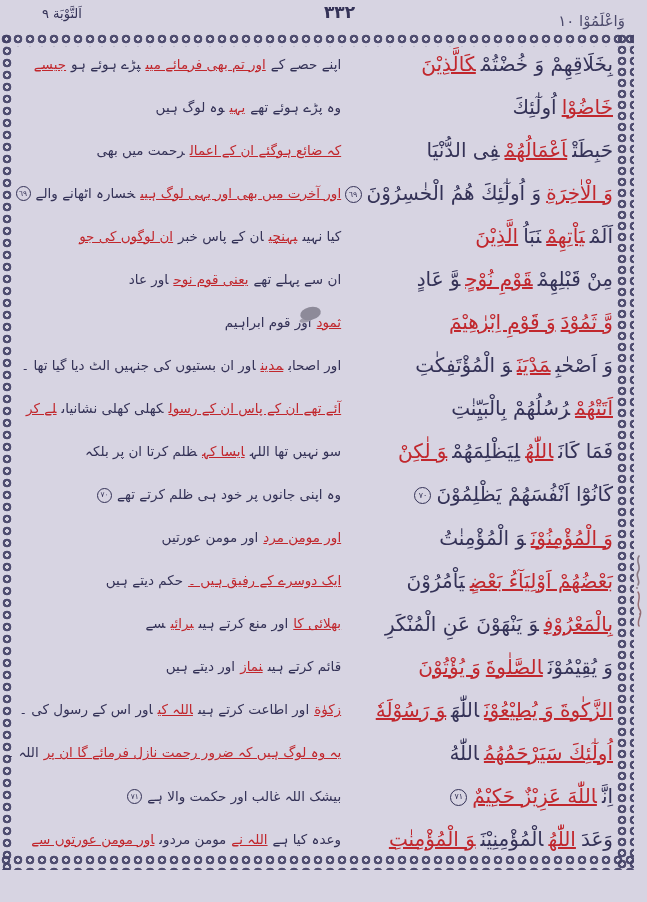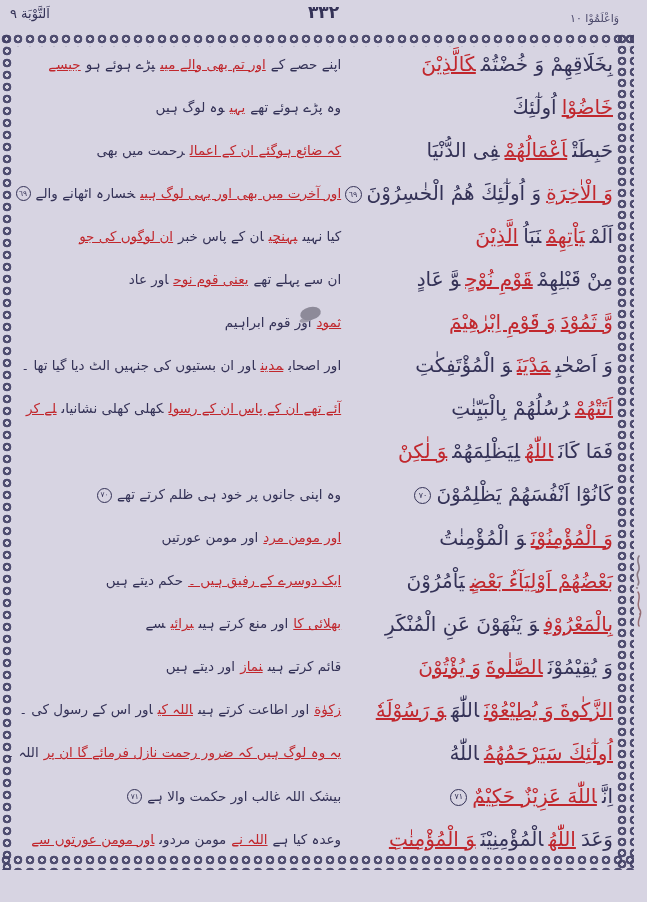--- a/index.html
+++ b/index.html
@@ -11,24 +11,24 @@
   html,body{margin:0;padding:0;}
   .page{
     position:relative;
     width:647px;height:902px;
     background:var(--bg);
     font-family:"DejaVu Sans", sans-serif;
     direction:rtl;
     overflow:hidden;
   }
   
-  .hdr{position:absolute;color:var(--dark);white-space:nowrap;}
+  .hdr{position:absolute;color:var(--dark);white-space:nowrap;margin-left:32px;}
   .hdr-surah{left:10px;top:6px;font-size:13px;}
   .hdr-page{left:0;right:0;top:2px;text-align:center;font-size:17px;font-weight:bold;letter-spacing:2px;}
-  .hdr-juz{right:28px;top:12px;font-size:11px;opacity:.85;}
+  .hdr-juz{right:22px;top:12px;font-size:15px;opacity:.85;}
   
   .band{
     position:absolute;
     background-image:radial-gradient(circle 5.5px at 6px 6px,
         rgba(0,0,0,0) 0 1.9px, var(--ring) 2.1px 4.2px, rgba(0,0,0,0) 4.6px);
     background-size:12px 12px;
     opacity:.92;
   }
   .band-top{left:0;top:33px;width:634px;height:14px;}
   .band-bottom{left:0;top:854px;width:634px;height:16px;}
@@ -92,21 +92,21 @@
   <div class="hdr hdr-juz">وَاعْلَمُوْا ١٠</div>
 
   <div class="band band-top"></div>
   <div class="band band-bottom"></div>
   <div class="band band-left"></div>
   <div class="band band-right"></div>
 
   <div class="content">
       <div class="row">
         <div class="arabic"><span class="seg dark">بِخَلَاقِهِمْ وَ خُضْتُمْ</span><span class="seg red">كَالَّذِيْنَ</span></div>
-        <div class="urdu"><span class="seg dark">اپنے حصے کے</span><span class="seg red">اور تم بھی والے میں</span><span class="seg dark">پڑے ہوئے ہو</span><span class="seg red">جیسے</span></div>
+        <div class="urdu"><span class="seg dark">اپنے حصے کے</span><span class="seg red">اور تم بھی فرمائے میں</span><span class="seg dark">پڑے ہوئے ہو</span><span class="seg red">جیسے</span></div>
       </div>
       <div class="row">
         <div class="arabic"><span class="seg red">خَاضُوْا</span><span class="seg dark">اُولٰٓئِكَ</span></div>
         <div class="urdu"><span class="seg dark">وہ پڑے ہوئے تھے</span><span class="seg red">یہی</span><span class="seg dark">وہ لوگ ہیں</span></div>
       </div>
       <div class="row">
         <div class="arabic"><span class="seg dark">حَبِطَتْ</span><span class="seg red">اَعْمَالُهُمْ</span><span class="seg dark">فِی الدُّنْیَا</span></div>
         <div class="urdu"><span class="seg red">کہ ضائع ہوگئے ان کے اعمال</span><span class="seg dark">رحمت میں بھی</span></div>
       </div>
       <div class="row">
@@ -128,20 +128,21 @@
       <div class="row">
         <div class="arabic"><span class="seg dark">وَ اَصْحٰبِ</span><span class="seg red">مَدْيَنَ</span><span class="seg dark">وَ الْمُؤْتَفِكٰتِ</span></div>
         <div class="urdu"><span class="seg dark">اور اصحاب</span><span class="seg red">مدین</span><span class="seg dark">اور ان بستیوں کی جنہیں الٹ دیا گیا تھا ۔</span></div>
       </div>
       <div class="row">
         <div class="arabic"><span class="seg red">اَتَتْهُمْ</span><span class="seg dark">رُسُلُهُمْ بِالْبَيِّنٰتِ</span></div>
         <div class="urdu"><span class="seg red">آئے تھے ان کے پاس ان کے رسول</span><span class="seg dark">کھلی کھلی نشانیاں</span><span class="seg red">لے کر</span></div>
       </div>
       <div class="row">
         <div class="arabic"><span class="seg dark">فَمَا كَانَ</span><span class="seg red">اللّٰهُ</span><span class="seg dark">لِيَظْلِمَهُمْ</span><span class="seg red">وَ لٰكِنْ</span></div>
+        <div class="urdu"><span class="seg dark">سو نہیں تھا اللہ</span><span class="seg red">ایسا کہ</span><span class="seg dark">ظلم کرتا ان پر بلکہ</span></div>
       </div>
       <div class="row">
         <div class="arabic"><span class="seg dark">كَانُوْٓا اَنْفُسَهُمْ يَظْلِمُوْنَ</span><span class="ayah">٧٠</span></div>
         <div class="urdu"><span class="seg dark">وہ اپنی جانوں پر خود ہی ظلم کرتے تھے</span><span class="ayah">٧٠</span></div>
       </div>
       <div class="row">
         <div class="arabic"><span class="seg red">وَ الْمُؤْمِنُوْنَ</span><span class="seg dark">وَ الْمُؤْمِنٰتُ</span></div>
         <div class="urdu"><span class="seg red">اور مومن مرد</span><span class="seg dark">اور مومن عورتیں</span></div>
       </div>
       <div class="row">

